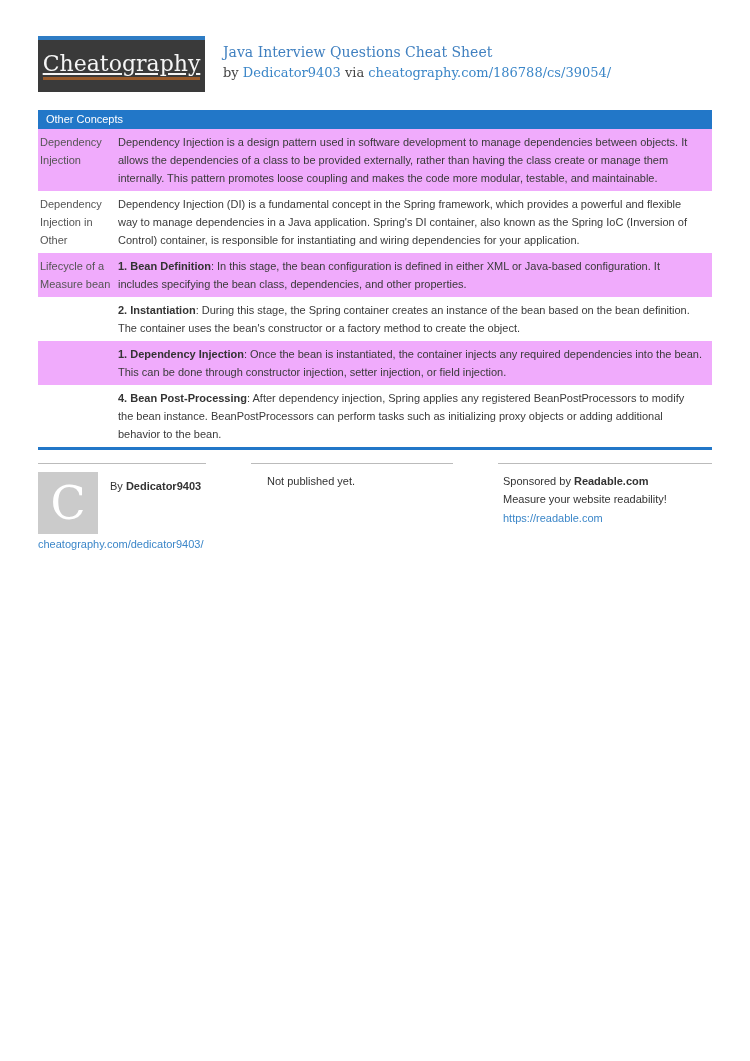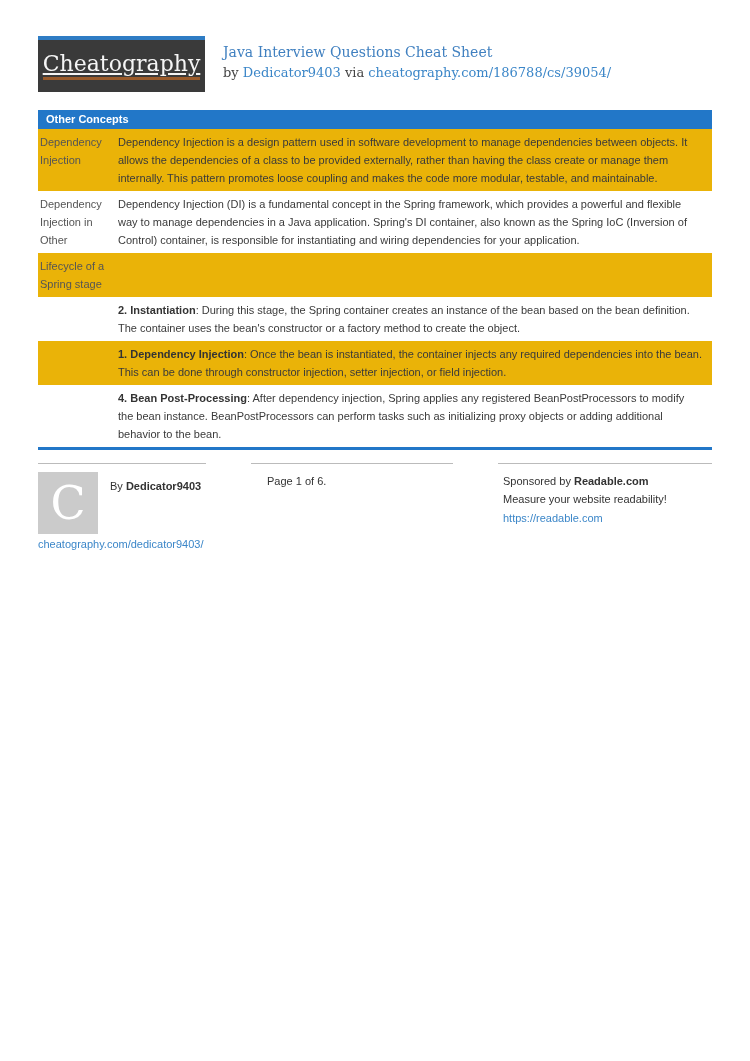--- a/index.html
+++ b/index.html
@@ -58,27 +58,27 @@
     margin-top: 1px;
   }
   .sheet-byline a { color: #3b86c8; text-decoration: none; cursor: pointer; }
 
   
   .card { margin-top: 18px; border-bottom: 3px solid #2277c8; }
   .card-header {
     background: #2277c8;
     color: #ffffff;
     font-size: 11px;
-    font-weight: bold;
+    font-weight: normal;
     line-height: 19px;
     height: 19px;
     padding-left: 8px;
   }
   .row { display: grid; grid-template-columns: 78px 1fr; }
-  .row.alt { background: #eab308; }
+  .row.alt { background: #f0abfc; }
   .row-label {
     font-size: 11px;
     line-height: 18px;
     color: #555555;
     padding: 4px 4px 4px 2px;
   }
   .row-content {
     font-size: 11px;
     line-height: 18px;
     color: #3a3a3a;
@@ -138,21 +138,22 @@
         <div class="row-label">Dependency Injection</div>
         <div class="row-content"><span class="b"></span><span>Dependency Injection is a design pattern used in software development to manage dependencies between objects. It allows the dependencies of a class to be provided externally, rather than having the class create or manage them internally. This pattern promotes loose coupling and makes the code more modular, testable, and maintainable.</span></div>
       </div>
 
       <div class="row">
         <div class="row-label">Dependency Injection in Other</div>
         <div class="row-content"><span class="b"></span><span>Dependency Injection (DI) is a fundamental concept in the Spring framework, which provides a powerful and flexible way to manage dependencies in a Java application. Spring's DI container, also known as the Spring IoC (Inversion of Control) container, is responsible for instantiating and wiring dependencies for your application.</span></div>
       </div>
 
       <div class="row alt">
-        <div class="row-label">Lifecycle of a Spring stage</div>
+        <div class="row-label">Lifecycle of a Measure bean</div>
+        <div class="row-content"><span class="b">1. Bean Definition</span><span>: In this stage, the bean configuration is defined in either XML or Java-based configuration. It includes specifying the bean class, dependencies, and other properties.</span></div>
       </div>
 
       <div class="row">
         <div class="row-label"></div>
         <div class="row-content"><span class="b">2. Instantiation</span><span>: During this stage, the Spring container creates an instance of the bean based on the bean definition. The container uses the bean's constructor or a factory method to create the object.</span></div>
       </div>
 
       <div class="row alt">
         <div class="row-label"></div>
         <div class="row-content"><span class="b">1. Dependency Injection</span><span>: Once the bean is instantiated, the container injects any required dependencies into the bean. This can be done through constructor injection, setter injection, or field injection.</span></div>
@@ -168,21 +169,21 @@
 
       <div class="fcol fcol-1">
         <div class="author-line">
           <div class="c-box"><span>C</span></div>
           <div class="by-text"><span>By </span><span class="b">Dedicator9403</span></div>
         </div>
         <a class="flink profile-link">cheatography.com/dedicator9403/</a>
       </div>
 
       <div class="fcol fcol-2">
-        <div class="ftext">Page 1 of 6.</div>
+        <div class="ftext">Not published yet.</div>
       </div>
 
       <div class="fcol fcol-3">
         <div class="ftext"><span>Sponsored by </span><span class="b">Readable.com</span></div>
         <div class="ftext">Measure your website readability!</div>
         <a class="flink">https://readable.com</a>
       </div>
 
     </div>
   </div>

